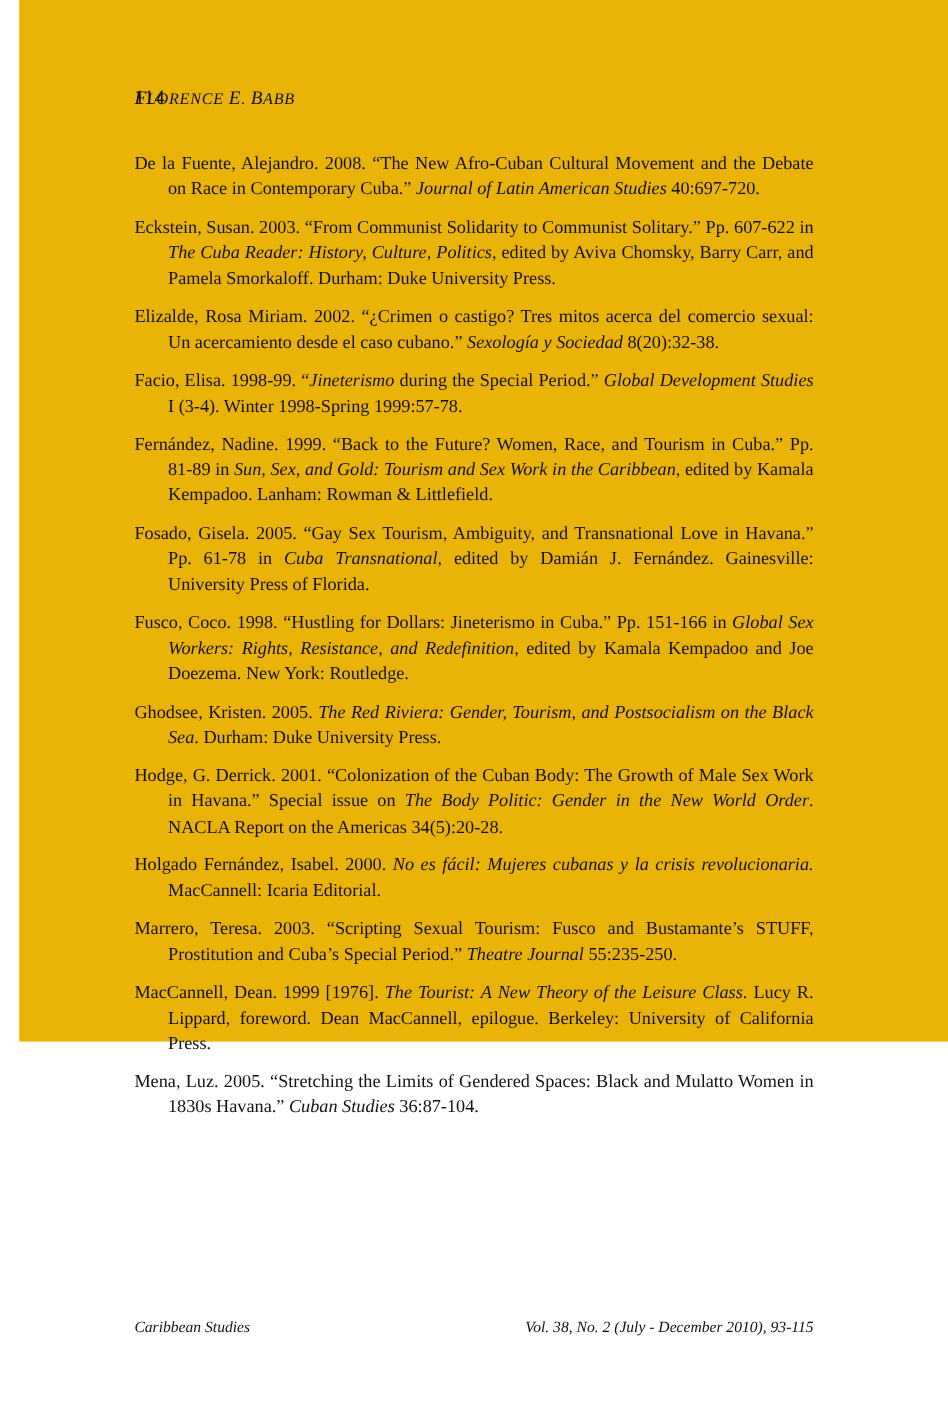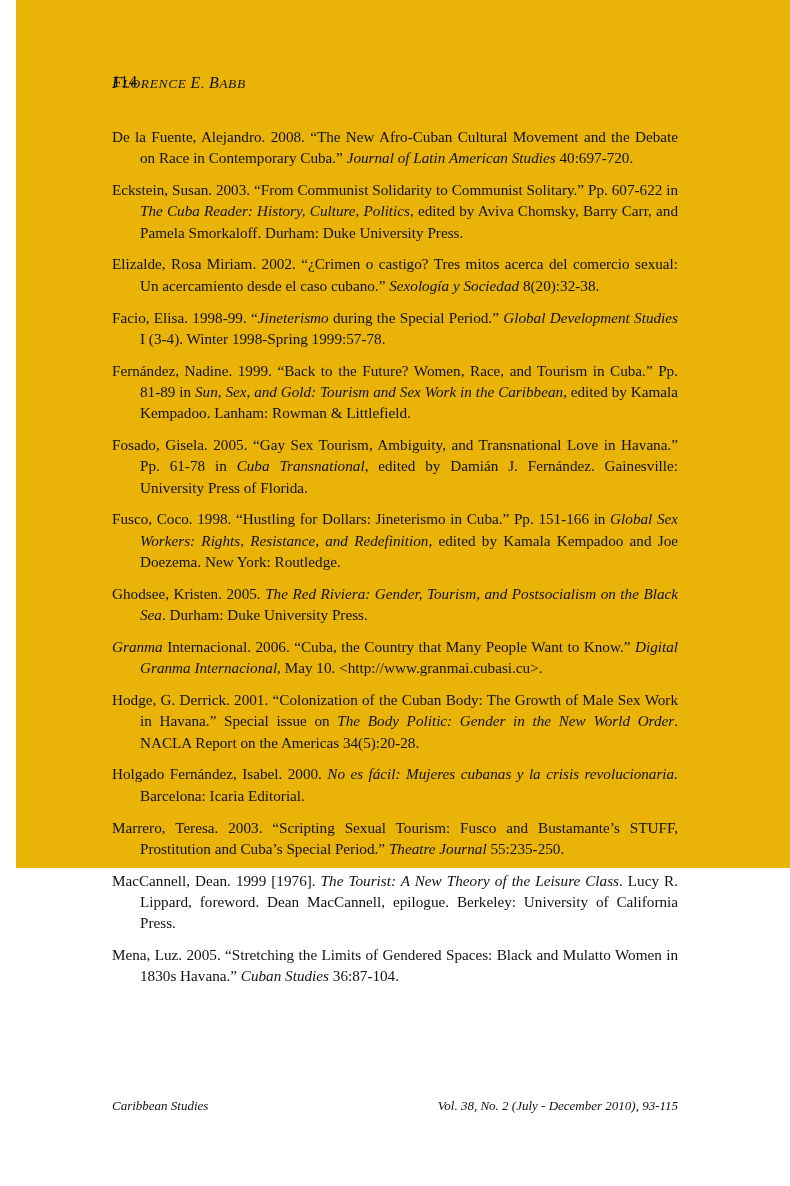--- a/index.html
+++ b/index.html
@@ -98,23 +98,22 @@
 
   <div class="refs" id="reference-list">
       <p class="ref"><span>De la Fuente, Alejandro. 2008. “The New Afro-Cuban Cultural Movement and the Debate on Race in Contemporary Cuba.” </span><i>Journal of Latin American Studies</i><span> 40:697-720.</span></p>
       <p class="ref"><span>Eckstein, Susan. 2003. “From Communist Solidarity to Communist Solitary.” Pp. 607-622 in </span><i>The Cuba Reader: History, Culture, Politics</i><span>, edited by Aviva Chomsky, Barry Carr, and Pamela Smorkaloff. Durham: Duke University Press.</span></p>
       <p class="ref"><span>Elizalde, Rosa Miriam. 2002. “¿Crimen o castigo? Tres mitos acerca del comercio sexual: Un acercamiento desde el caso cubano.” </span><i>Sexología y Sociedad</i><span> 8(20):32-38.</span></p>
       <p class="ref"><span>Facio, Elisa. 1998-99. “</span><i>Jineterismo</i><span> during the Special Period.” </span><i>Global Development Studies</i><span> I (3-4). Winter 1998-Spring 1999:57-78.</span></p>
       <p class="ref"><span>Fernández, Nadine. 1999. “Back to the Future? Women, Race, and Tourism in Cuba.” Pp. 81-89 in </span><i>Sun, Sex, and Gold: Tourism and Sex Work in the Caribbean</i><span>, edited by Kamala Kempadoo. Lanham: Rowman &amp; Littlefield.</span></p>
       <p class="ref"><span>Fosado, Gisela. 2005. “Gay Sex Tourism, Ambiguity, and Transnational Love in Havana.” Pp. 61-78 in </span><i>Cuba Transnational</i><span>, edited by Damián J. Fernández. Gainesville: University Press of Florida.</span></p>
       <p class="ref"><span>Fusco, Coco. 1998. “Hustling for Dollars: Jineterismo in Cuba.” Pp. 151-166 in </span><i>Global Sex Workers: Rights, Resistance, and Redefinition</i><span>, edited by Kamala Kempadoo and Joe Doezema. New York: Routledge.</span></p>
       <p class="ref"><span>Ghodsee, Kristen. 2005. </span><i>The Red Riviera: Gender, Tourism, and Postsocialism on the Black Sea</i><span>. Durham: Duke University Press.</span></p>
-      <p class="ref"><i>Granma</i><span> Internacional. 2006. “Cuba, the Country that Many People Want to Know.” </span><i>Digital Granma Internacional</i><span>, May 10. &lt;http://www.granmai.cubasi.cu&gt;.</span></p>
       <p class="ref"><span>Hodge, G. Derrick. 2001. “Colonization of the Cuban Body: The Growth of Male Sex Work in Havana.” Special issue on </span><i>The Body Politic: Gender in the New World Order</i><span>. NACLA Report on the Americas 34(5):20-28.</span></p>
-      <p class="ref"><span>Holgado Fernández, Isabel. 2000. </span><i>No es fácil: Mujeres cubanas y la crisis revolucionaria.</i><span> Barcelona: Icaria Editorial.</span></p>
+      <p class="ref"><span>Holgado Fernández, Isabel. 2000. </span><i>No es fácil: Mujeres cubanas y la crisis revolucionaria.</i><span> MacCannell: Icaria Editorial.</span></p>
       <p class="ref"><span>Marrero, Teresa. 2003. “Scripting Sexual Tourism: Fusco and Bustamante’s STUFF, Prostitution and Cuba’s Special Period.” </span><i>Theatre Journal</i><span> 55:235-250.</span></p>
       <p class="ref"><span>MacCannell, Dean. 1999 [1976]. </span><i>The Tourist: A New Theory of the Leisure Class</i><span>. Lucy R. Lippard, foreword. Dean MacCannell, epilogue. Berkeley: University of California Press.</span></p>
       <p class="ref"><span>Mena, Luz. 2005. “Stretching the Limits of Gendered Spaces: Black and Mulatto Women in 1830s Havana.” </span><i>Cuban Studies</i><span> 36:87-104.</span></p>
     </div>
 
   <div class="footer">
     <div class="footer-left">Caribbean Studies</div>
     <div class="footer-right">Vol. 38, No. 2 (July - December 2010), 93-115</div>
   </div>
 

